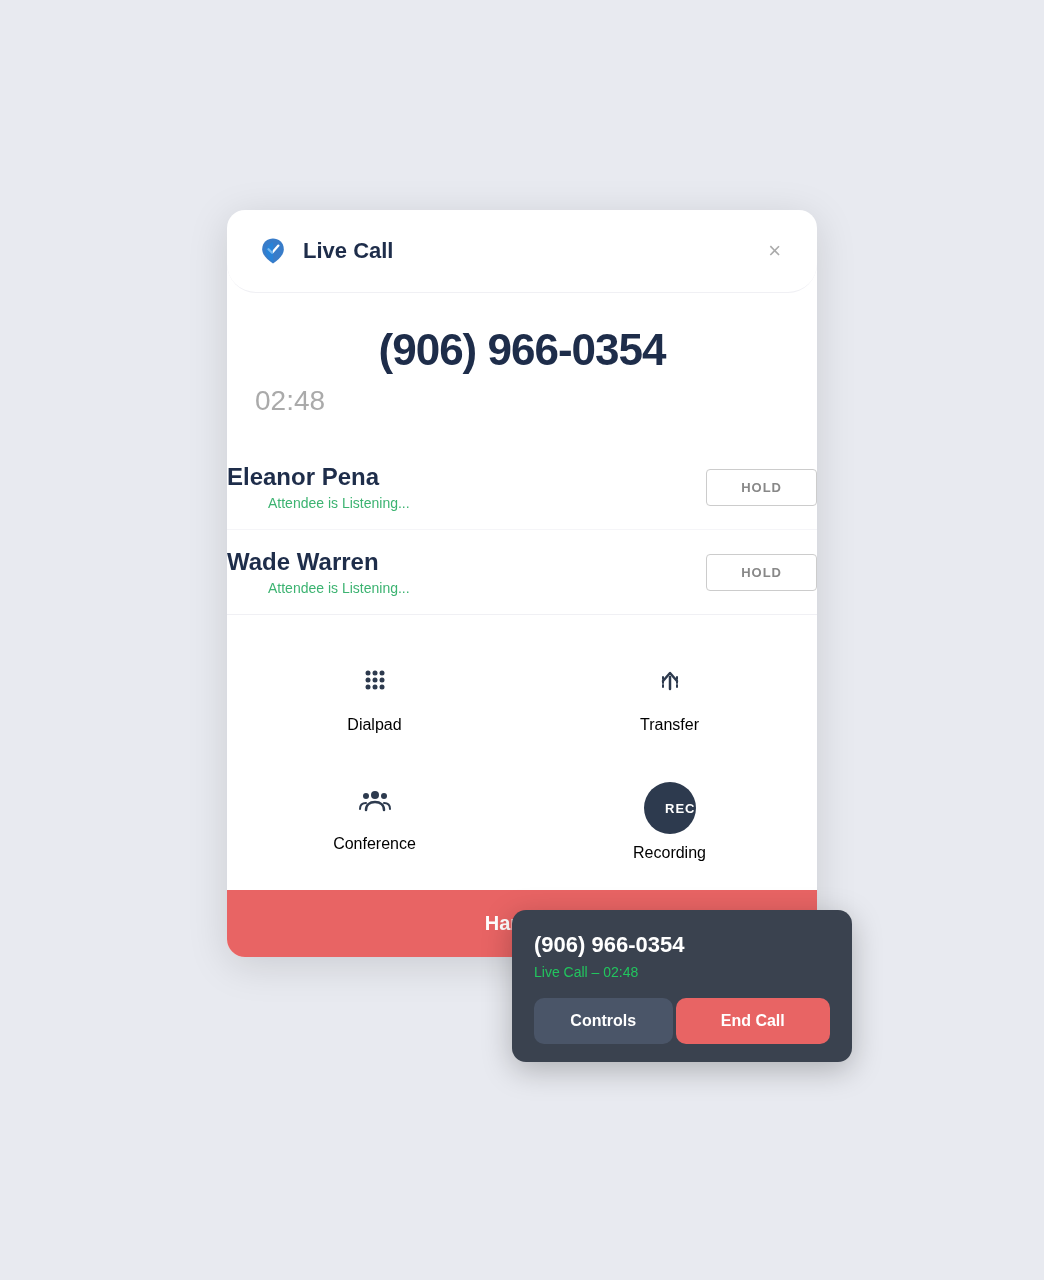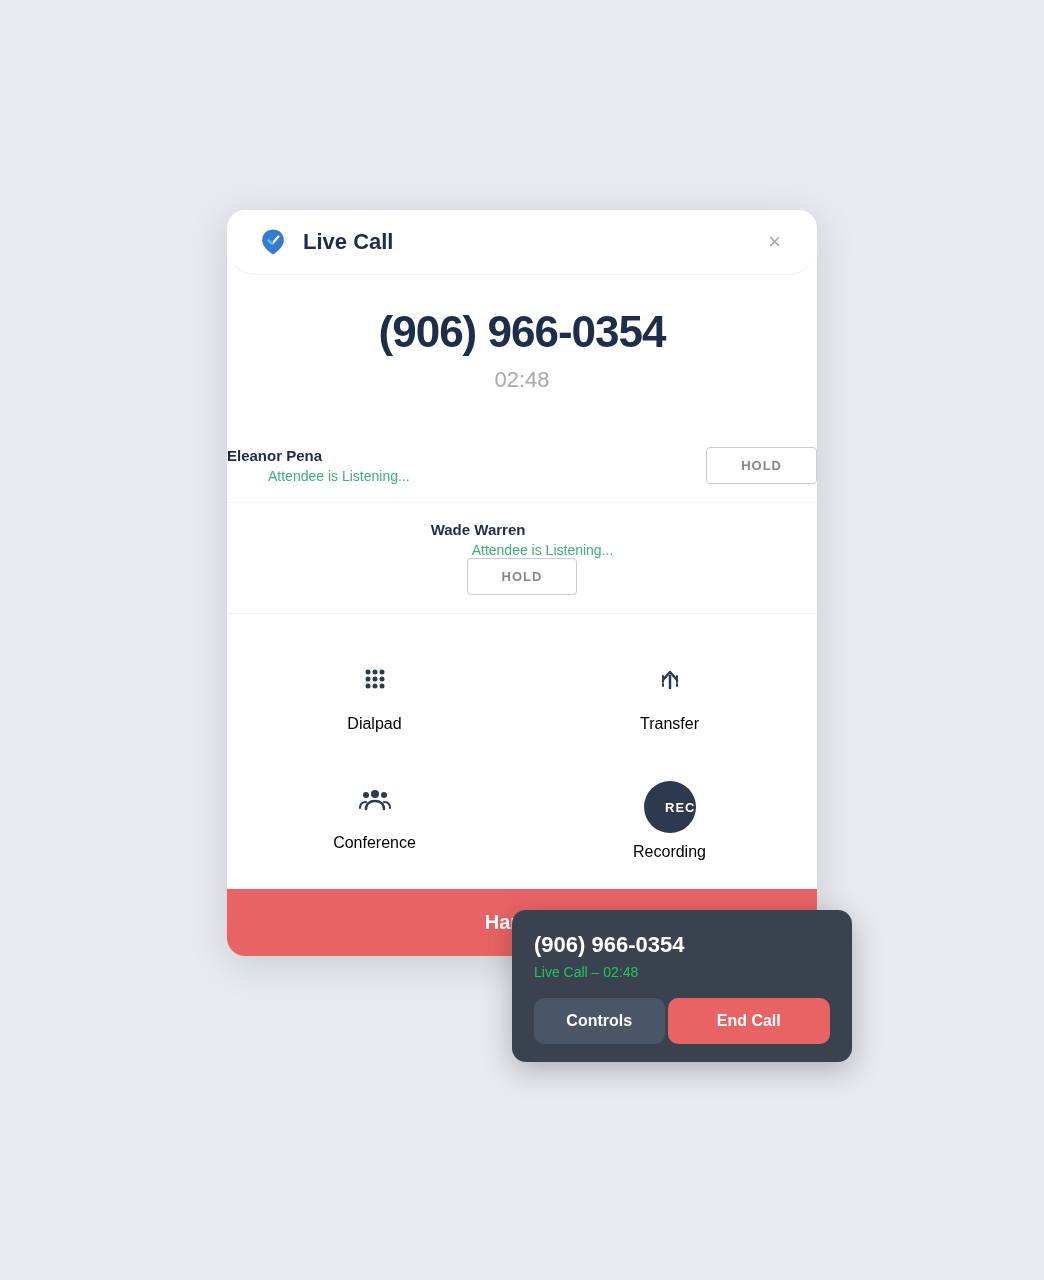--- a/index.html
+++ b/index.html
@@ -24,21 +24,21 @@
       background: #fff;
       border-radius: 18px;
       box-shadow: 0 8px 40px rgba(0,0,0,0.13);
       width: 590px;
       overflow: hidden;
       position: relative;
     }
     .modal-header {
       display: flex;
       align-items: center;
-      padding: 14px 28px;
+      padding: 23px 28px;
       border-bottom: 1.5px solid #f0f0f4;
       background: #fff;
       border-radius: 29px;
     }
     .logo-icon {
       width: 36px;
       height: 36px;
       margin-right: 12px;
     }
     .header-title {
@@ -60,42 +60,40 @@
     }
     .phone-number {
       text-align: center;
       font-size: 44px;
       font-weight: 700;
       color: #1e2d4a;
       margin-bottom: 10px;
       letter-spacing: -1px;
     }
     .call-timer {
-      text-align: center;
-      font-size: 22px;
+      font-size: 28px;
       color: #aaa;
-      margin-bottom: 36px;
+      margin-bottom: 28px;
     }
     .attendees {
       margin: 0 -28px;
       border-bottom: 1.5px solid #f0f0f4;
     }
     .attendee-row {
       display: flex;
       align-items: center;
       justify-content: space-between;
       padding: 18px 28px;
       border-bottom: 1px solid #f5f5f8;
     }
     .attendee-row:last-child {
       border-bottom: none;
-      flex-direction: column;
     }
     .attendee-name {
-      font-size: 15px;
+      font-size: 24px;
       font-weight: 600;
       color: #1e2d4a;
       margin-bottom: 4px;
     }
     .attendee-status {
       font-size: 14px;
       color: #3cb371;
       font-weight: 500;
       padding-left: 41px;
     }
@@ -202,21 +200,21 @@
       font-size: 16px;
       font-weight: 600;
       cursor: pointer;
     }
     .tooltip-endcall-btn {
       flex: 1;
       background: #e86464;
       color: #fff;
       border: none;
       border-radius: 10px;
-      padding: 14px 16px;
+      padding: 14px 8px;
       font-size: 16px;
       font-weight: 600;
       cursor: pointer;
     }
     
     .icon-svg {
       width: 38px;
       height: 38px;
     }
   </style>

